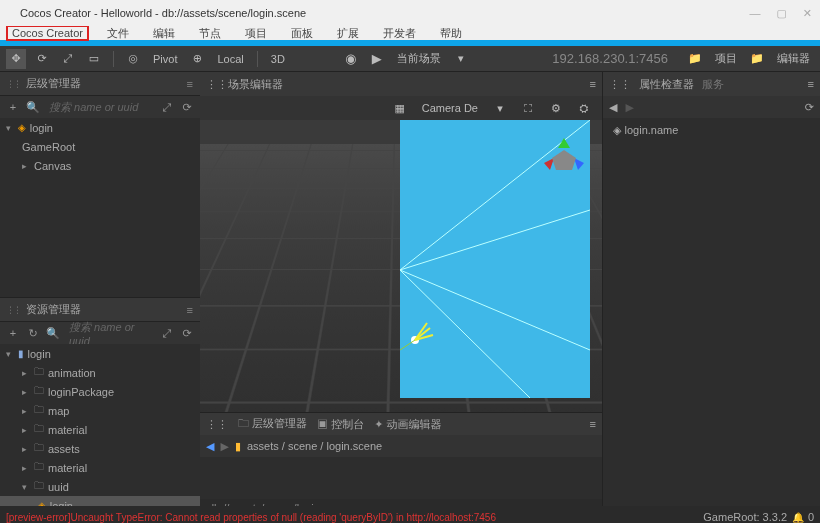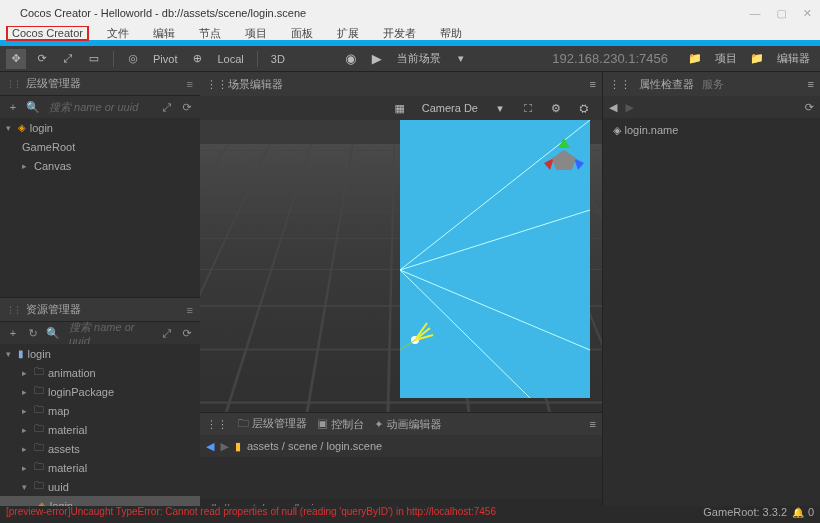--- a/index.html
+++ b/index.html
@@ -55,21 +55,21 @@
 .tabs .tab{color:#bbb;cursor:pointer}
 .crumb{height:22px;background:#333;display:flex;align-items:center;padding:0 6px;gap:6px}
 .asset-content{flex:1;background:#2d2d2d}
 .path{height:18px;background:#2a2a2a;padding:0 8px;color:#888;display:flex;align-items:center}
 .assets-panel{height:220px;display:flex;flex-direction:column;border-top:1px solid #222}
 .hier-panel{flex:1;display:flex;flex-direction:column}
 .right-hdr{height:24px;background:#383838;display:flex;align-items:center;padding:0 6px;gap:8px}
 .right-hdr .rt{color:#aaa;cursor:pointer}
 .right-tools{height:22px;background:#333;display:flex;align-items:center;padding:0 6px;gap:8px}
 .right-body{padding:6px 10px}
-.err-bar{position:absolute;bottom:0;left:0;right:0;height:17px;background:#2a2a2a;display:flex;align-items:flex-start;padding:0 6px}
+.err-bar{position:absolute;bottom:0;left:0;right:0;height:17px;background:#2a2a2a;display:flex;align-items:flex-end;padding:0 6px}
 .err-bar .etxt{color:#d33;font-size:10px}
 .err-bar .ver{margin-left:auto;color:#888;font-size:10px}
 </style>
 </head>
 <body>
 
 <div class="win-title">
   <span class="t">Cocos Creator - Helloworld - db://assets/scene/login.scene</span>
   <div class="win-ctrl">
     <span>—</span>

